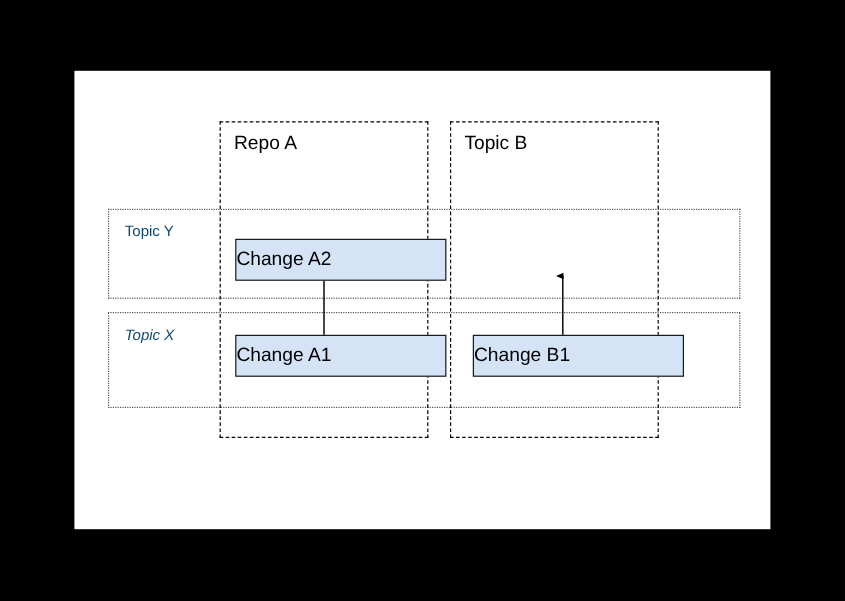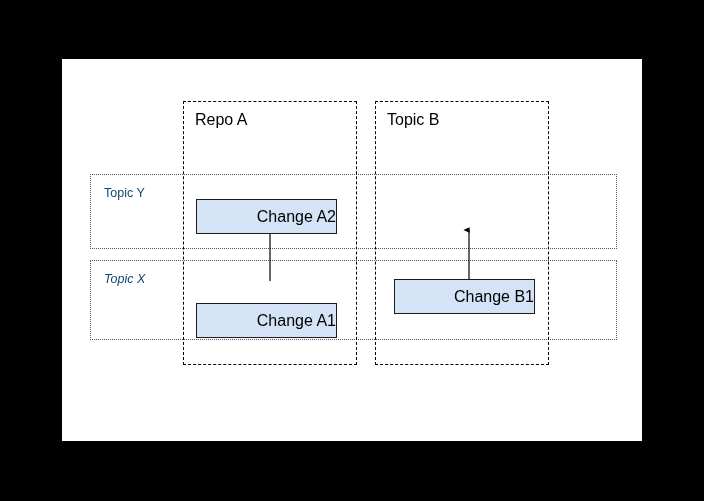--- a/index.html
+++ b/index.html
@@ -50,28 +50,28 @@
     left: 13px;
     top: 11px;
     font-size: 12.5px;
     color: #0c4a6e;
     white-space: nowrap;
     line-height: 14px;
   }
   
   .change-node {
     position: absolute;
-    width: 141px;
+    width: 176px;
     height: 35px;
     background: #d4e4f6;
     border: 1.3px solid #1b1b1b;
     box-sizing: border-box;
     display: flex;
     align-items: center;
-    justify-content: flex-end;
+    justify-content: flex-start;
     font-size: 16px;
     color: #000000;
     white-space: nowrap;
   }
   
   .arrow-svg {
     position: absolute;
     overflow: visible;
     pointer-events: none;
   }
@@ -119,21 +119,21 @@
         </marker>
       </defs>
       <line x1="8" y1="54" x2="8" y2="3" stroke="#000000" stroke-width="1.2" marker-end="url(#ah-b)"></line>
     </svg>
 
     <div class="change-node layer-node" style="left:134px; top:140px;">
       <span>Change A2</span>
     </div>
 
 
-    <div class="change-node layer-node" style="left:134px; top:220px;margin-top:24px;">
+    <div class="change-node layer-node" style="left:134px; top:220px;">
       <span>Change A1</span>
     </div>
 
     <div class="change-node layer-node" style="left:332px; top:220px;">
       <span>Change B1</span>
     </div>
 
   </div>
 </div>
 

